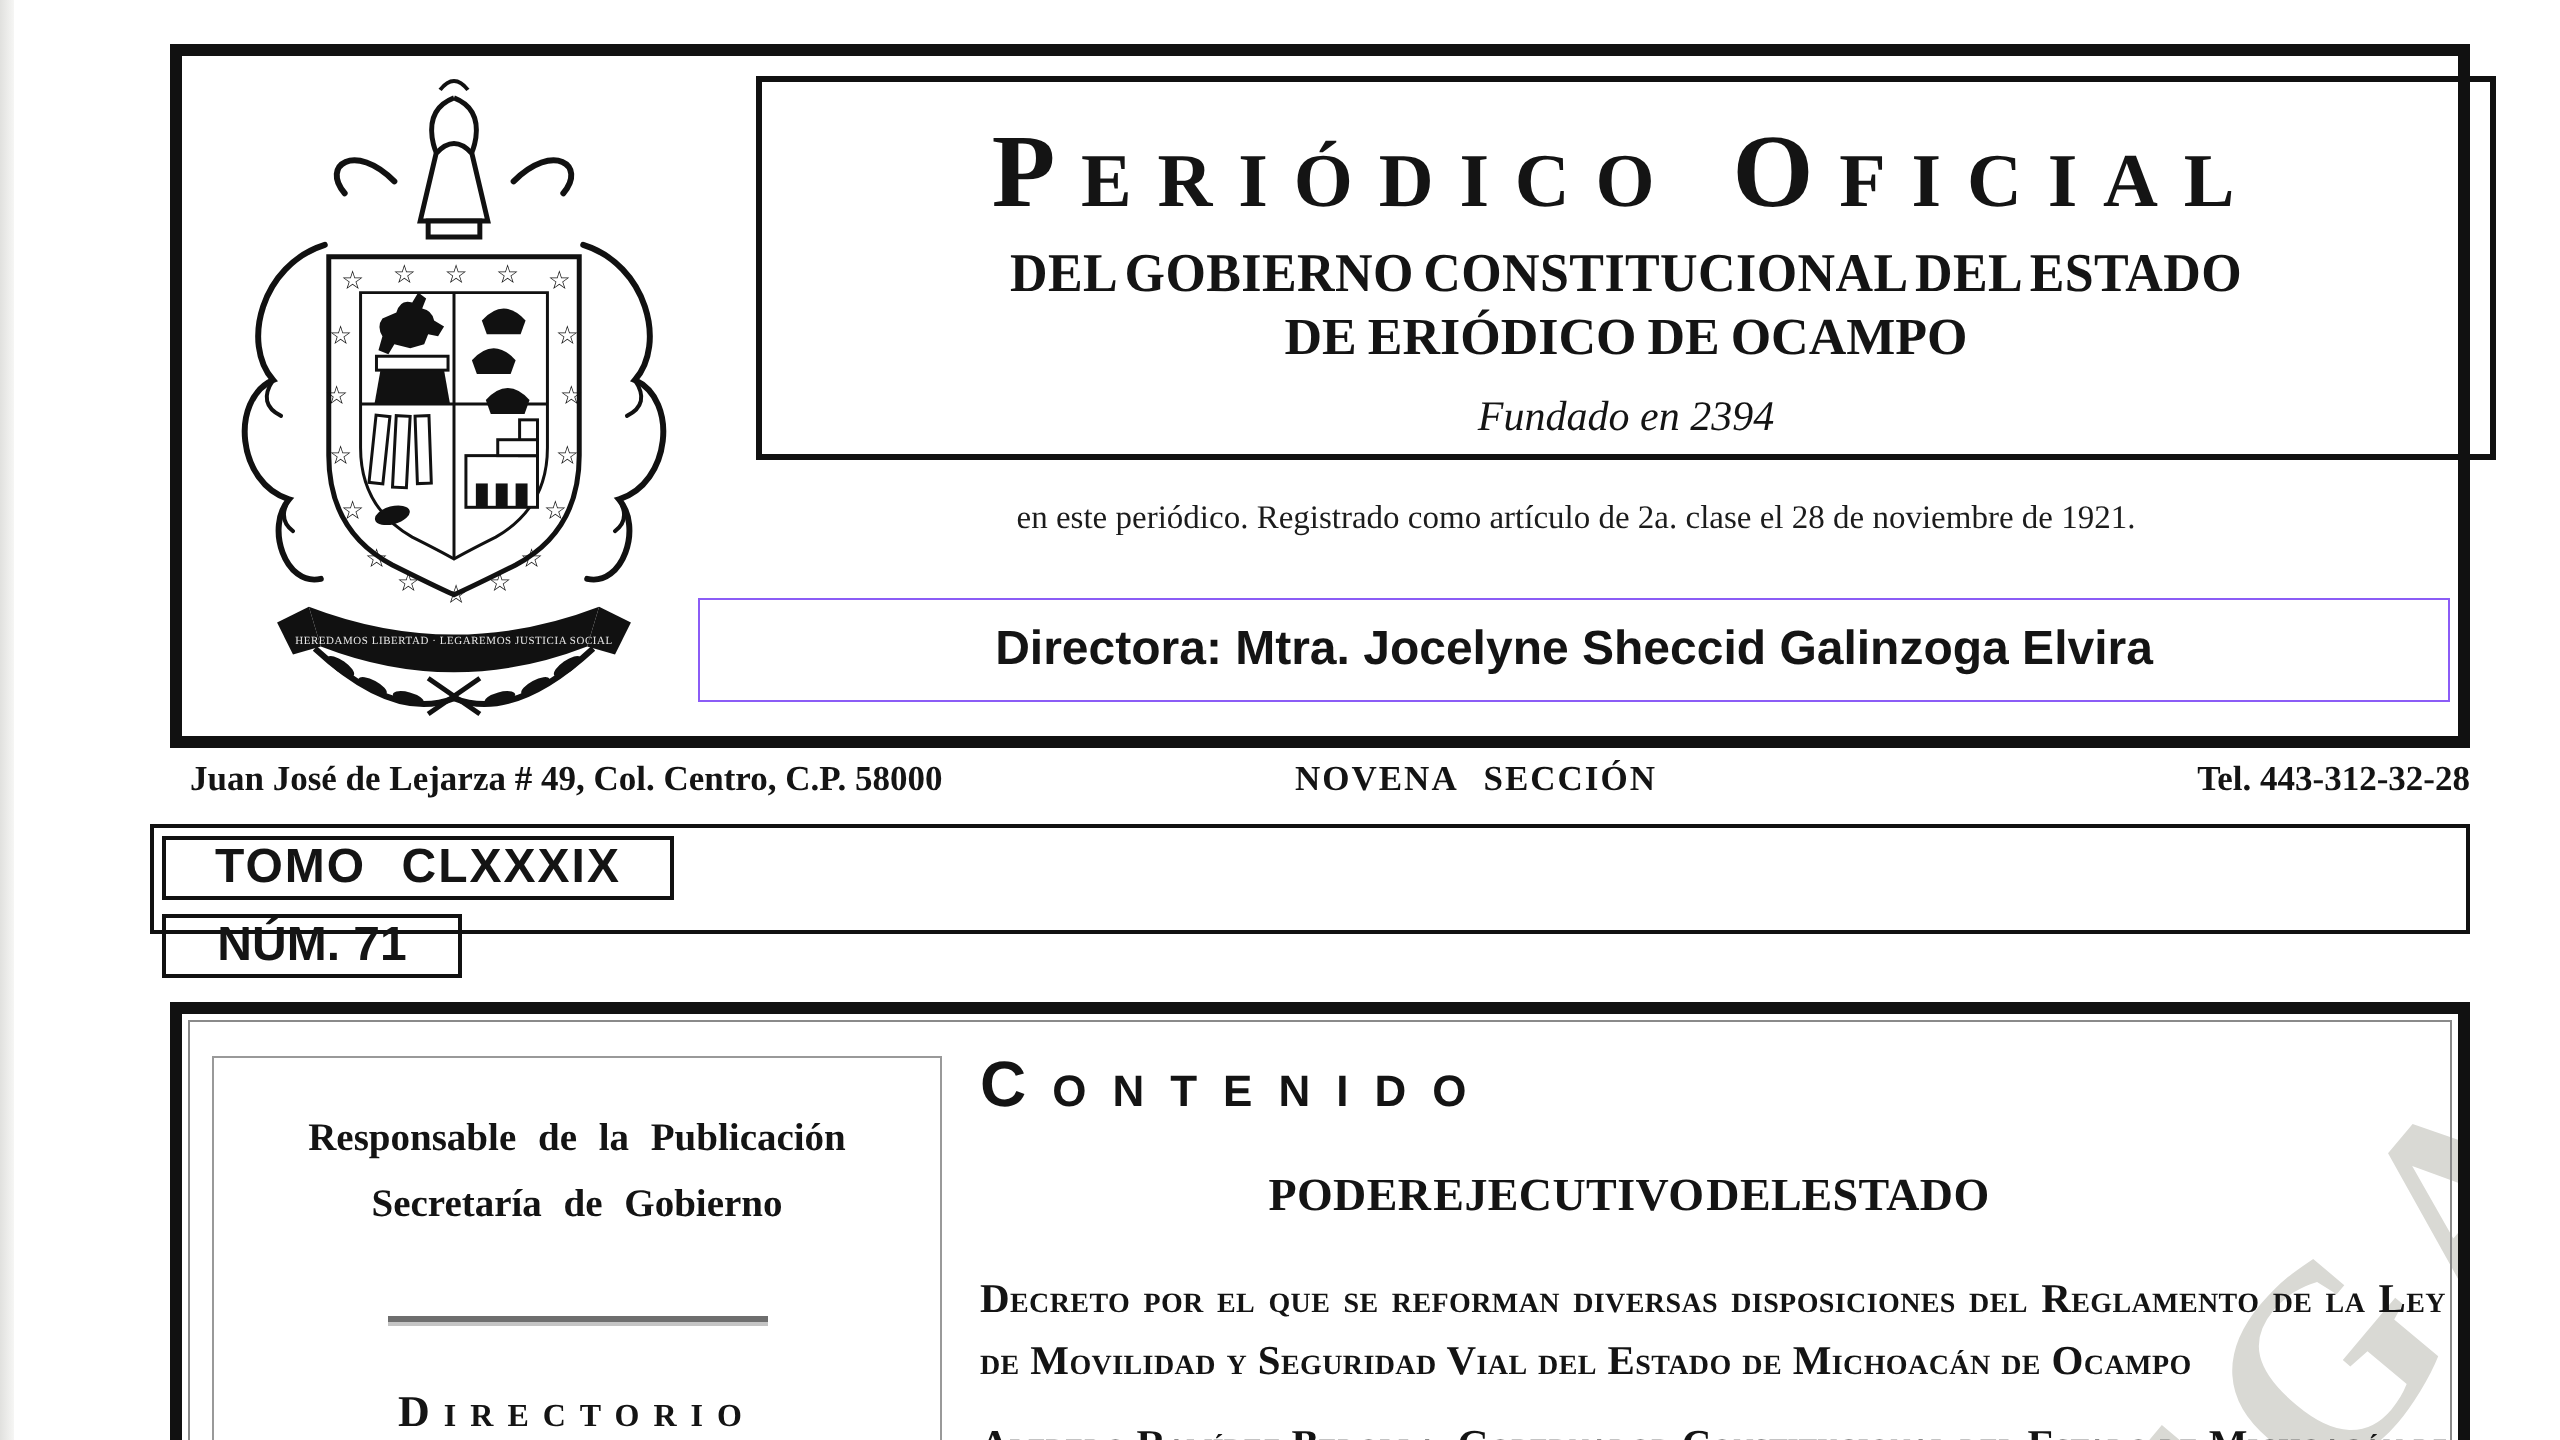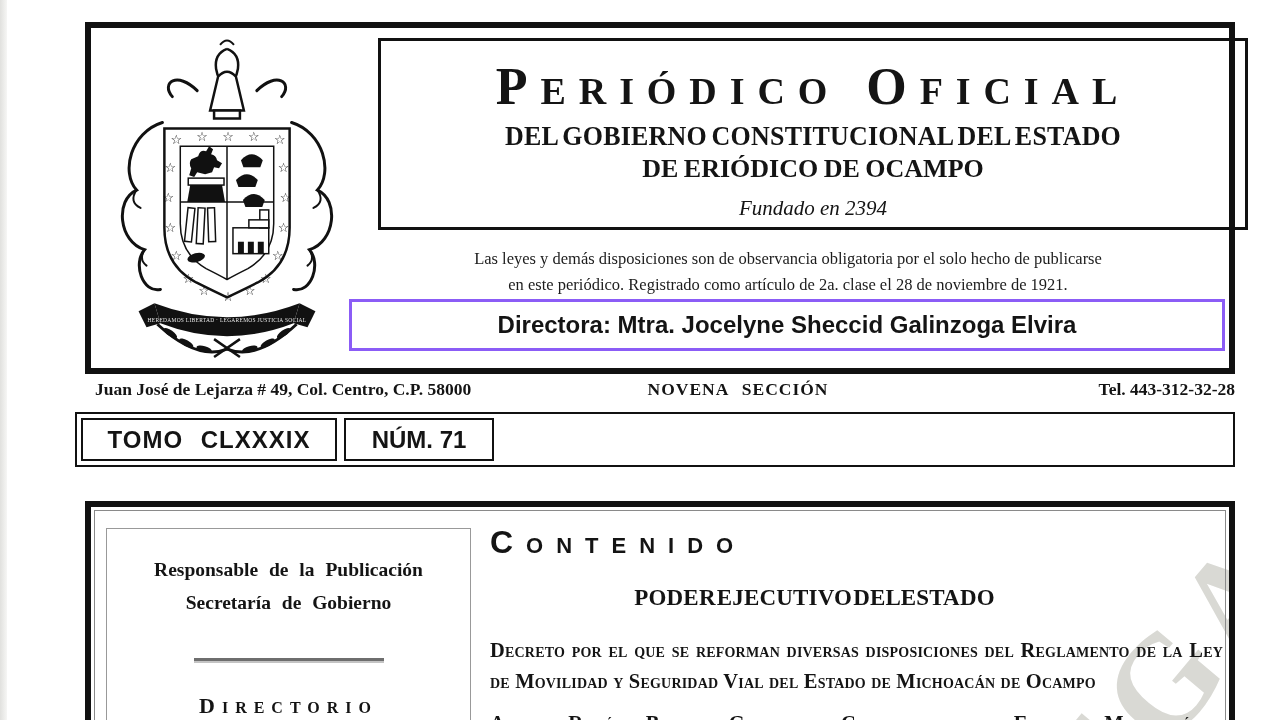--- a/index.html
+++ b/index.html
@@ -22,34 +22,34 @@
   .mast-word + .mast-word { margin-left:26px; }
   .mast-sub { font-size:26px; font-weight:bold; word-spacing:-2px; letter-spacing:.2px;
               margin-top:6px; transform:scaleY(1.05); }
   .mast-sub2 { font-size:26px; font-weight:bold; word-spacing:-1px; margin-top:2px; }
   .mast-founded { font-size:21px; font-style:italic; margin-top:12px; }
 
   .laws-text { position:absolute; left:262px; top:218px; width:870px; text-align:center;
                font-size:16.5px; line-height:1.6; color:#1c1c1c; }
 
   .director-box { position:absolute; left:258px; top:271px; width:876px; height:52px;
-                  border:3px solid #8b5cf6; display:flex; align-items:center; justify-content:center;
+                  border:1px solid #8b5cf6; display:flex; align-items:center; justify-content:center;
                   font-family:"Liberation Sans", sans-serif; font-weight:bold; font-size:24px; }
 
   
   .info-bar { position:absolute; left:85px; top:379px; width:1150px; height:26px;
               font-weight:bold; font-size:17.5px; }
   .info-address { position:absolute; left:10px; top:0; }
   .info-section { position:absolute; left:653px; top:0; transform:translateX(-50%);
                   letter-spacing:1px; word-spacing:8px; }
   .info-phone { position:absolute; right:0; top:0; }
 
   
   .issue-bar { position:absolute; left:75px; top:412px; width:1160px; height:55px;
-               border:2px solid #111; padding:4px; display:flex; gap:7px; background:#fff; }
+               border:2px solid #111; padding:4px; display:flex; gap:7px; background:#fff;flex-direction:column; }
   .issue-cell { border:2px solid #111; display:flex; align-items:center; justify-content:center; }
   .cell-tomo { width:256px; font-family:"Liberation Sans", sans-serif; font-weight:bold;
                font-size:24px; word-spacing:10px; letter-spacing:1px; }
   .cell-date { flex:1; font-weight:bold; font-size:22.5px; word-spacing:-1px; }
   .cell-num  { width:150px; font-family:"Liberation Sans", sans-serif; font-weight:bold;
                font-size:24px; }
 
   
   .content-box { position:absolute; left:85px; top:501px; width:1150px; height:226px;
                  border:6px solid #111; background:#fff; overflow:hidden; }
@@ -186,21 +186,20 @@
     <div class="title-box">
       <div class="mast-title">
         <span class="mast-word"><span class="big">P</span><span>ERIÓDICO</span></span><span class="mast-word"><span class="big">O</span><span>FICIAL</span></span>
       </div>
       <div class="mast-sub">DEL GOBIERNO CONSTITUCIONAL DEL ESTADO</div>
       <div class="mast-sub2">DE ERIÓDICO DE OCAMPO</div>
       <div class="mast-founded">Fundado en 2394</div>
     </div>
 
     <div class="laws-text">
-      <div>Las leyes y demás disposiciones son de observancia obligatoria por el solo hecho de publicarse</div>
       <div>en este periódico. Registrado como artículo de 2a. clase el 28 de noviembre de 1921.</div>
     </div>
 
     <div class="director-box">
       <span>Directora: Mtra. Jocelyne Sheccid Galinzoga Elvira</span>
     </div>
   </div>
 
   <div class="info-bar">
     <span class="info-address">Juan José de Lejarza # 49, Col. Centro, C.P. 58000</span>

